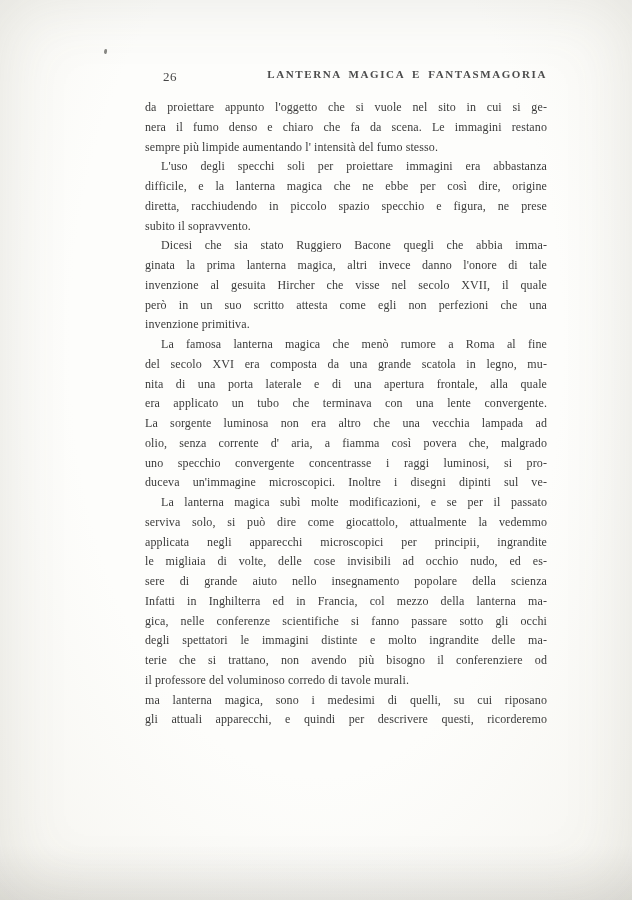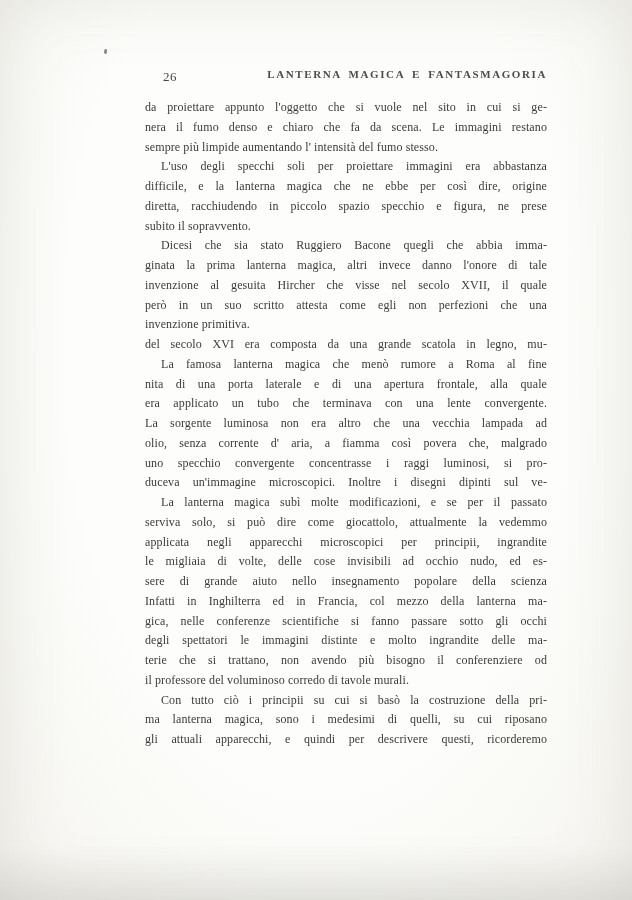--- a/index.html
+++ b/index.html
@@ -120,41 +120,40 @@
         <div class="line no-justify">subito il sopravvento.</div>
       </div>
       <div class="para">
         <div class="line indent">Dicesi che sia stato Ruggiero Bacone quegli che abbia imma-</div>
         <div class="line">ginata la prima lanterna magica, altri invece danno l'onore di tale</div>
         <div class="line">invenzione al gesuita Hircher che visse nel secolo XVII, il quale</div>
         <div class="line">però in un suo scritto attesta come egli non perfezioni che una</div>
         <div class="line no-justify">invenzione primitiva.</div>
       </div>
       <div class="para">
+        <div class="line indent">La famosa lanterna magica che menò rumore a Roma al fine</div>
         <div class="line">del secolo XVI era composta da una grande scatola in legno, mu-</div>
-        <div class="line indent">La famosa lanterna magica che menò rumore a Roma al fine</div>
         <div class="line">nita di una porta laterale e di una apertura frontale, alla quale</div>
         <div class="line">era applicato un tubo che terminava con una lente convergente.</div>
         <div class="line">La sorgente luminosa non era altro che una vecchia lampada ad</div>
         <div class="line">olio, senza corrente d' aria, a fiamma così povera che, malgrado</div>
         <div class="line">uno specchio convergente concentrasse i raggi luminosi, si pro-</div>
         <div class="line">duceva un'immagine microscopici. Inoltre i disegni dipinti sul ve-</div>
       </div>
       <div class="para">
         <div class="line indent">La lanterna magica subì molte modificazioni, e se per il passato</div>
         <div class="line">serviva solo, si può dire come giocattolo, attualmente la vedemmo</div>
         <div class="line">applicata negli apparecchi microscopici per principii, ingrandite</div>
         <div class="line">le migliaia di volte, delle cose invisibili ad occhio nudo, ed es-</div>
         <div class="line">sere di grande aiuto nello insegnamento popolare della scienza</div>
         <div class="line">Infatti in Inghilterra ed in Francia, col mezzo della lanterna ma-</div>
         <div class="line">gica, nelle conferenze scientifiche si fanno passare sotto gli occhi</div>
         <div class="line">degli spettatori le immagini distinte e molto ingrandite delle ma-</div>
         <div class="line">terie che si trattano, non avendo più bisogno il conferenziere od</div>
         <div class="line no-justify">il professore del voluminoso corredo di tavole murali.</div>
       </div>
       <div class="para">
-        <div class="line indent">Con tutto ciò i principii su cui si basò la costruzione della pri-</div>
         <div class="line">ma lanterna magica, sono i medesimi di quelli, su cui riposano</div>
         <div class="line">gli attuali apparecchi, e quindi per descrivere questi, ricorderemo</div>
       </div>
     </div>
 
 </div>
 
 </body></html>

